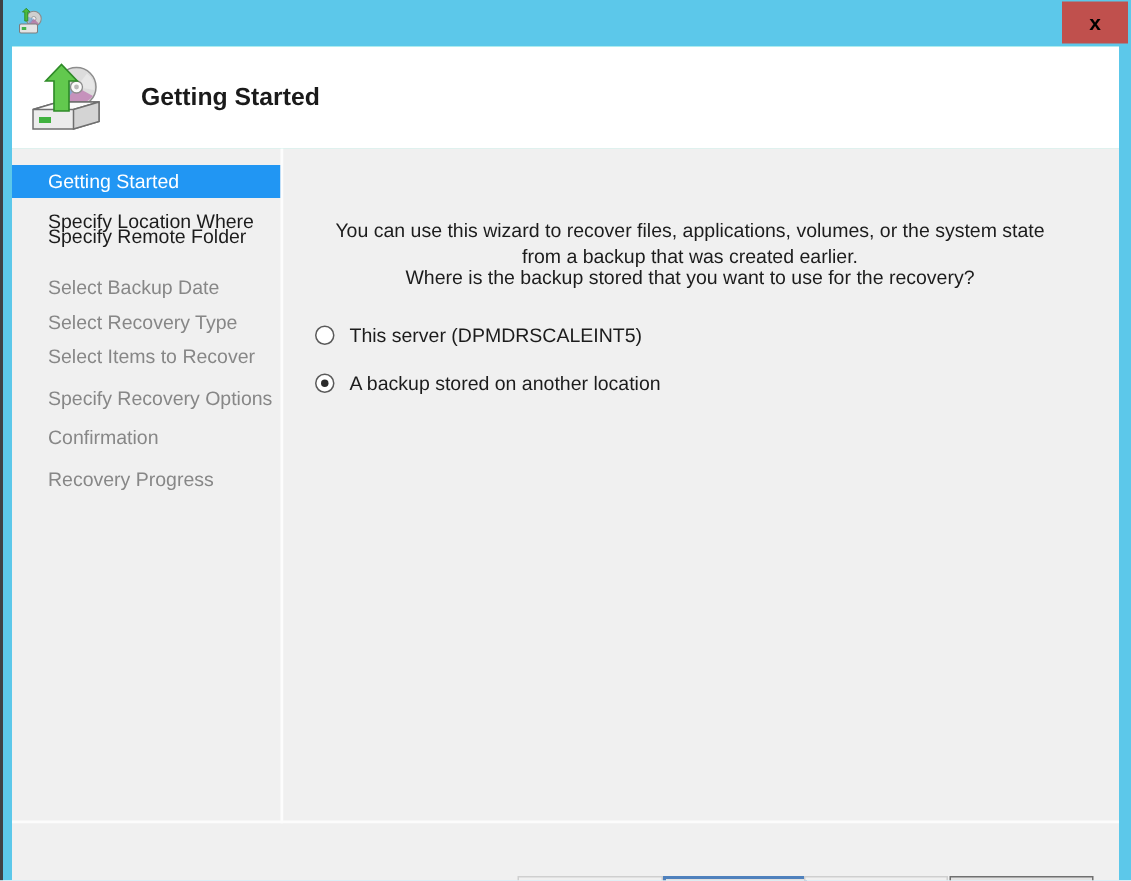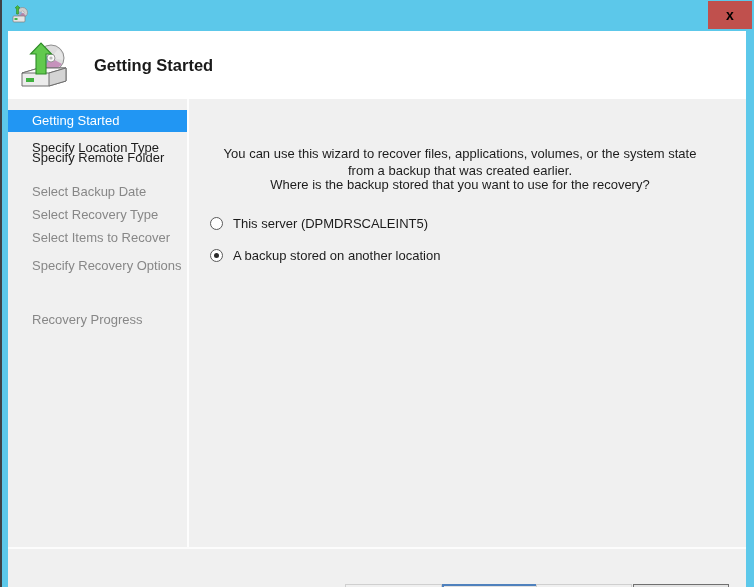--- a/index.html
+++ b/index.html
@@ -307,26 +307,27 @@
           <path d="M19 34 L19 14 L13.5 14 L24 3 L34.5 14 L29 14 L29 34 Z" fill="#62c94e" stroke="#2f8b28" stroke-width="1.1"></path>
         </svg>
       </span>
       <div class="page-title">Getting Started</div>
     </div>
 
     <div class="content-area">
 
       <nav class="sidebar">
         <div class="nav-item selected" style="top:11px">Getting Started</div>
-        <div class="nav-item enabled" style="top:38px">Specify Location Type</div>
+        <div class="nav-item enabled" style="top:38px">Specify Location Where</div>
         <div class="nav-item enabled" style="top:48px">Specify Remote Folder</div>
         <div class="nav-item" style="top:82px">Select Backup Date</div>
         <div class="nav-item" style="top:105px">Select Recovery Type</div>
         <div class="nav-item" style="top:128px">Select Items to Recover</div>
         <div class="nav-item" style="top:156px">Specify Recovery Options</div>
+        <div class="nav-item" style="top:182px">Confirmation</div>
         <div class="nav-item" style="top:210px">Recovery Progress</div>
       </nav>
 
       <div class="nav-divider"></div>
 
       <section class="panel">
 
         <div class="para para-intro">You can use this wizard to recover files, applications, volumes, or the system state from a backup that was created earlier.</div>
         <div class="para para-question">Where is the backup stored that you want to use for the recovery?</div>
 

